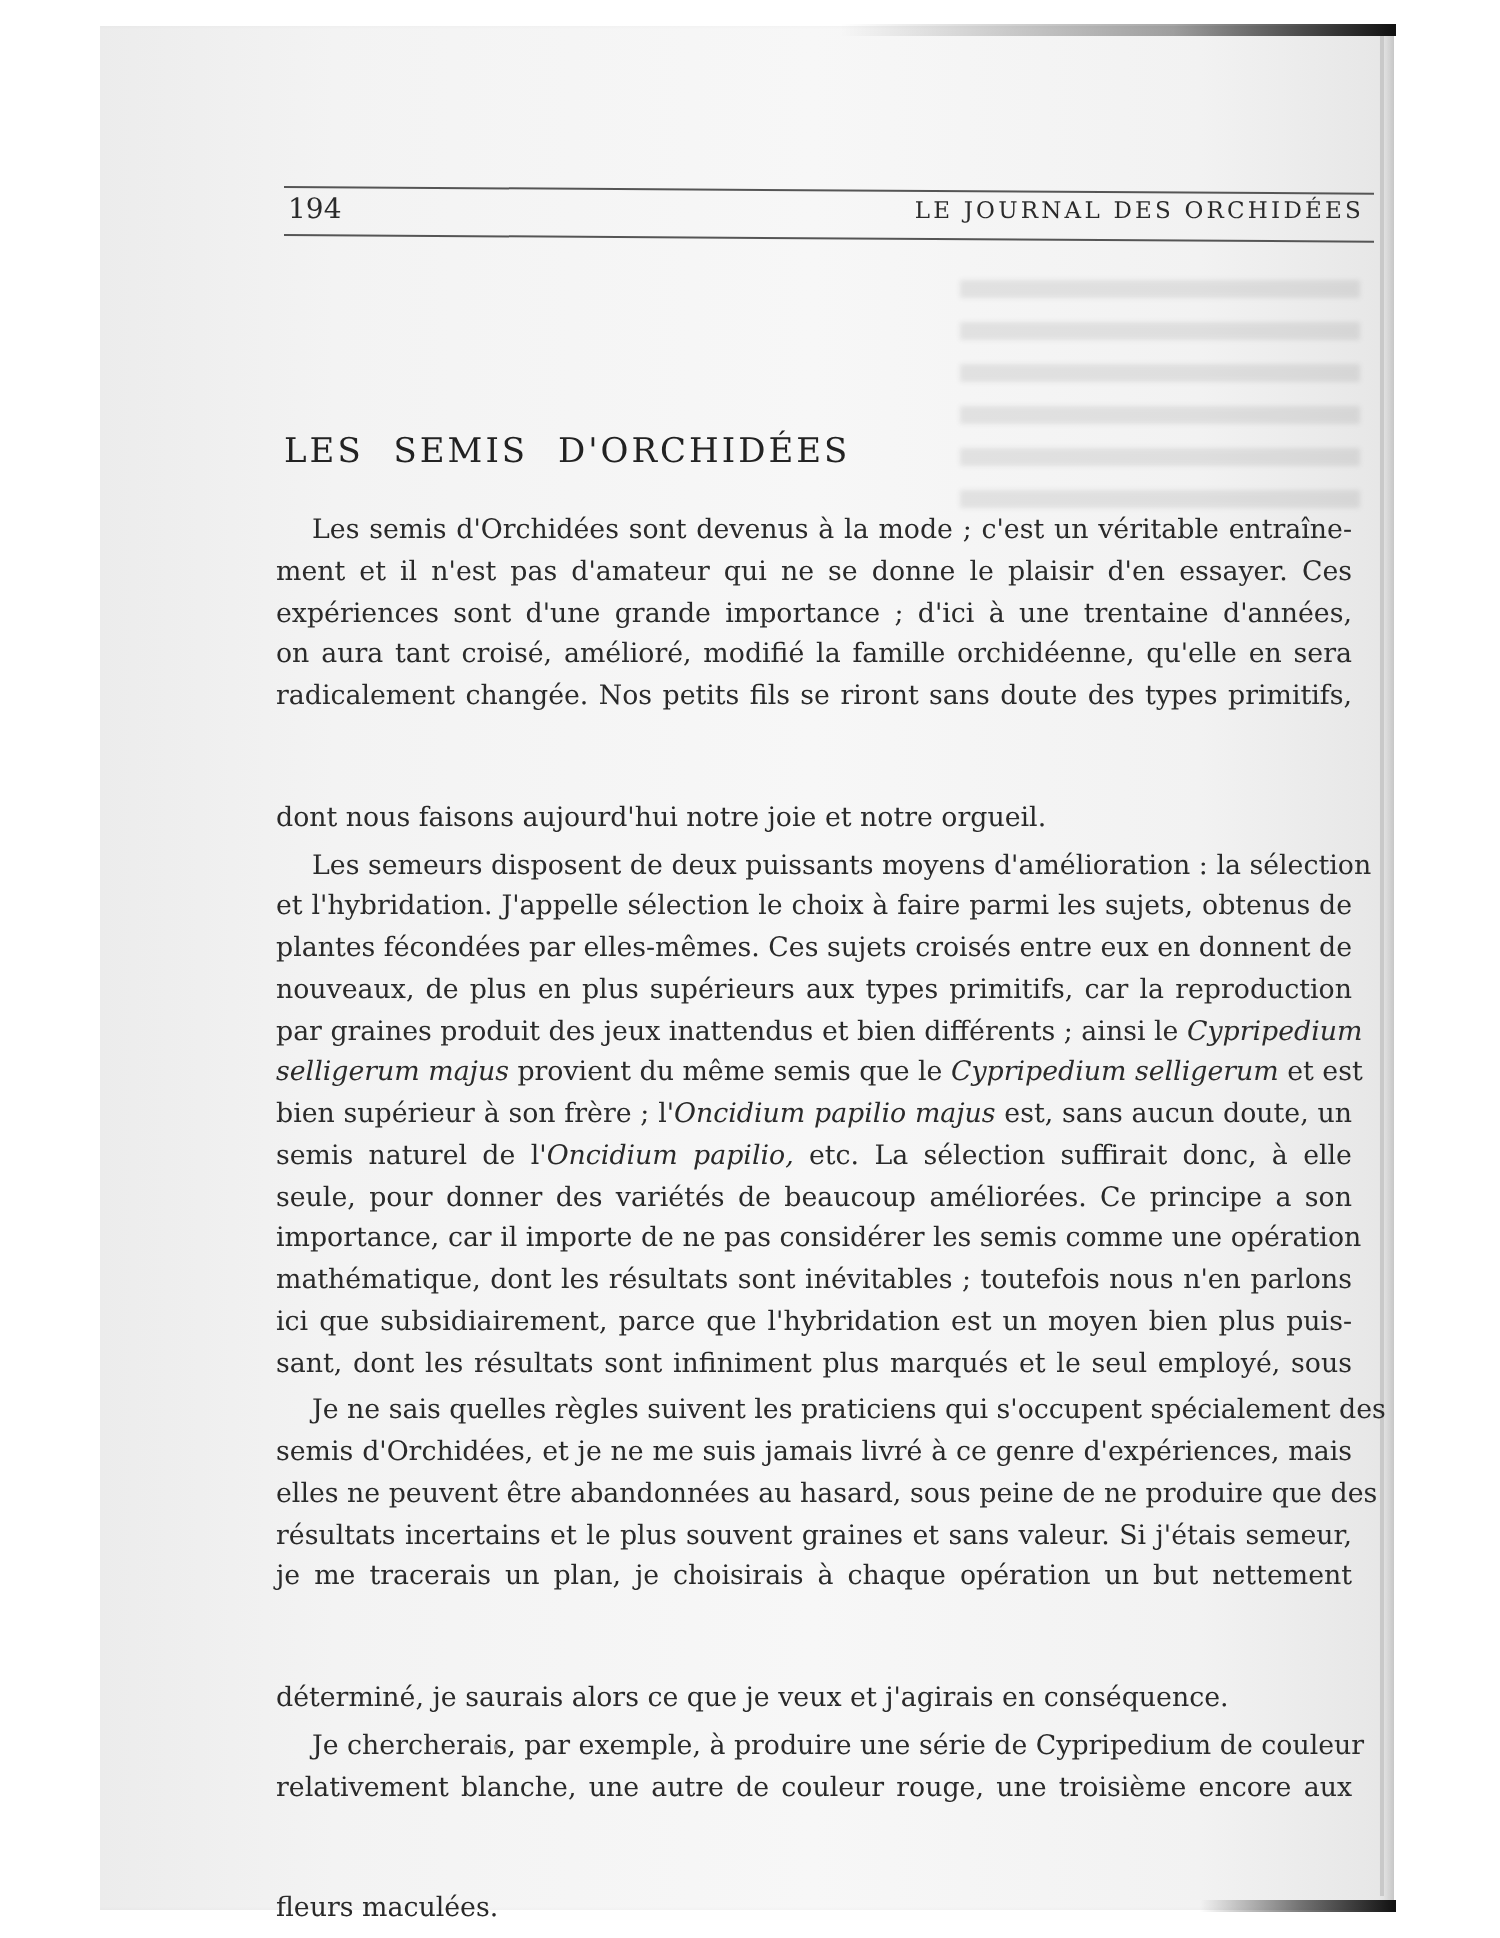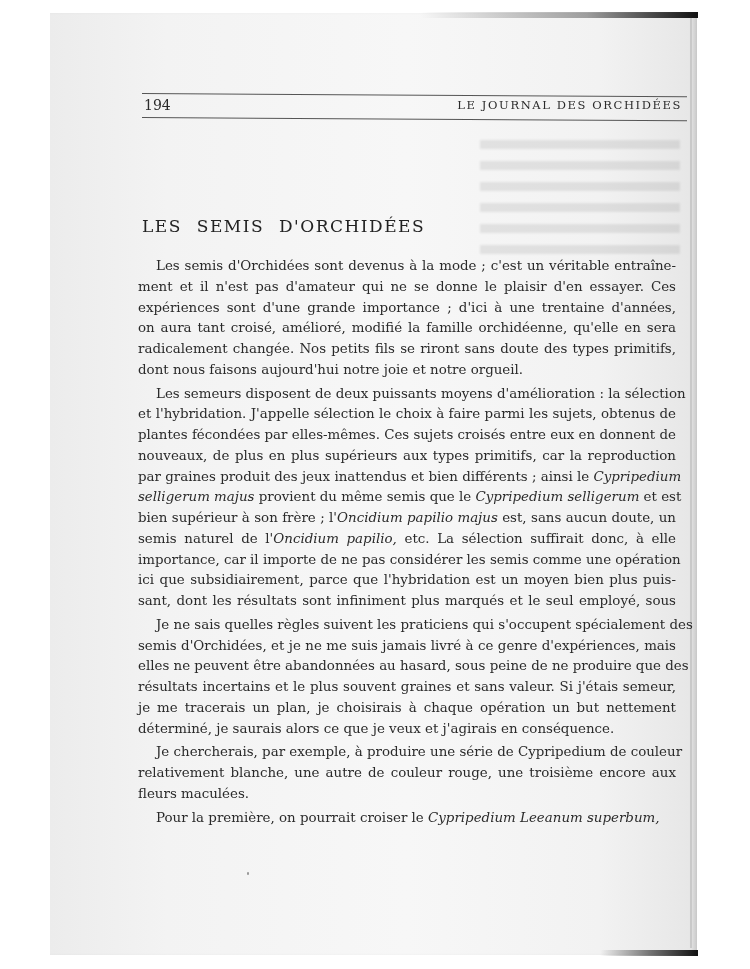--- a/index.html
+++ b/index.html
@@ -114,20 +114,21 @@
     }
     .body-text .line {
       display: block;
       text-align: justify;
       text-align-last: justify;
       white-space: nowrap;
       overflow: visible;
     }
     .body-text .line.last {
       text-align-last: left;
+      margin-top: 40px;
     }
     .body-text .line.indent {
       padding-left: 18px;
     }
     .body-text .line.gap {
       margin-top: 3px;
     }
     em { font-style: italic; }
     .speck {
       position: absolute;
@@ -168,21 +169,23 @@
     </div>
     <div>
       <span class="line indent gap"><span>Les semeurs disposent de deux puissants moyens d'amélioration : la sélection</span></span>
       <span class="line"><span>et l'hybridation. J'appelle sélection le choix à faire parmi les sujets, obtenus de</span></span>
       <span class="line"><span>plantes fécondées par elles-mêmes. Ces sujets croisés entre eux en donnent de</span></span>
       <span class="line"><span>nouveaux, de plus en plus supérieurs aux types primitifs, car la reproduction</span></span>
       <span class="line"><span>par graines produit des jeux inattendus et bien différents ; ainsi le </span><em>Cypripedium</em></span>
       <span class="line"><em>selligerum majus</em><span> provient du même semis que le </span><em>Cypripedium selligerum</em><span> et est</span></span>
       <span class="line"><span>bien supérieur à son frère ; l'</span><em>Oncidium papilio majus</em><span> est, sans aucun doute, un</span></span>
       <span class="line"><span>semis naturel de l'</span><em>Oncidium papilio,</em><span> etc. La sélection suffirait donc, à elle</span></span>
+      <span class="line"><span>seule, pour donner des variétés de beaucoup améliorées. Ce principe a son</span></span>
       <span class="line"><span>importance, car il importe de ne pas considérer les semis comme une opération</span></span>
+      <span class="line"><span>mathématique, dont les résultats sont inévitables ; toutefois nous n'en parlons</span></span>
       <span class="line"><span>ici que subsidiairement, parce que l'hybridation est un moyen bien plus puis-</span></span>
       <span class="line"><span>sant, dont les résultats sont infiniment plus marqués et le seul employé, sous</span></span>
     </div>
     <div>
       <span class="line indent gap"><span>Je ne sais quelles règles suivent les praticiens qui s'occupent spécialement des</span></span>
       <span class="line"><span>semis d'Orchidées, et je ne me suis jamais livré à ce genre d'expériences, mais</span></span>
       <span class="line"><span>elles ne peuvent être abandonnées au hasard, sous peine de ne produire que des</span></span>
       <span class="line"><span>résultats incertains et le plus souvent graines et sans valeur. Si j'étais semeur,</span></span>
       <span class="line"><span>je me tracerais un plan, je choisirais à chaque opération un but nettement</span></span>
       <span class="line last"><span>déterminé, je saurais alors ce que je veux et j'agirais en conséquence.</span></span>

